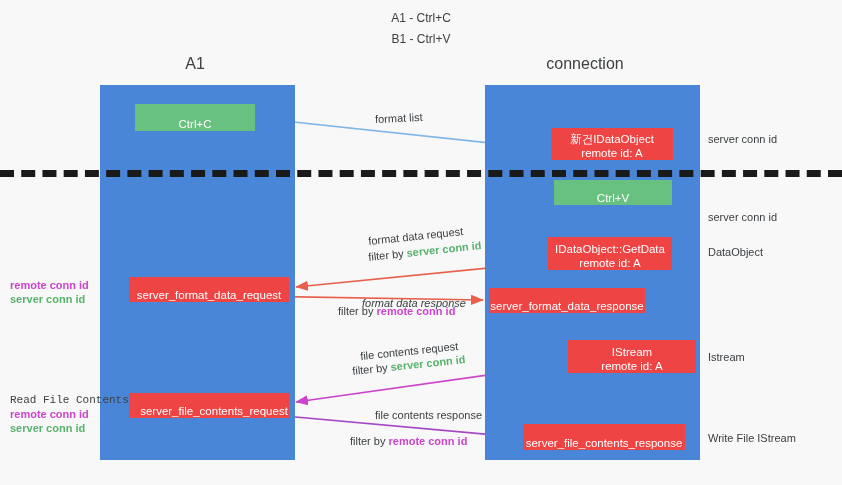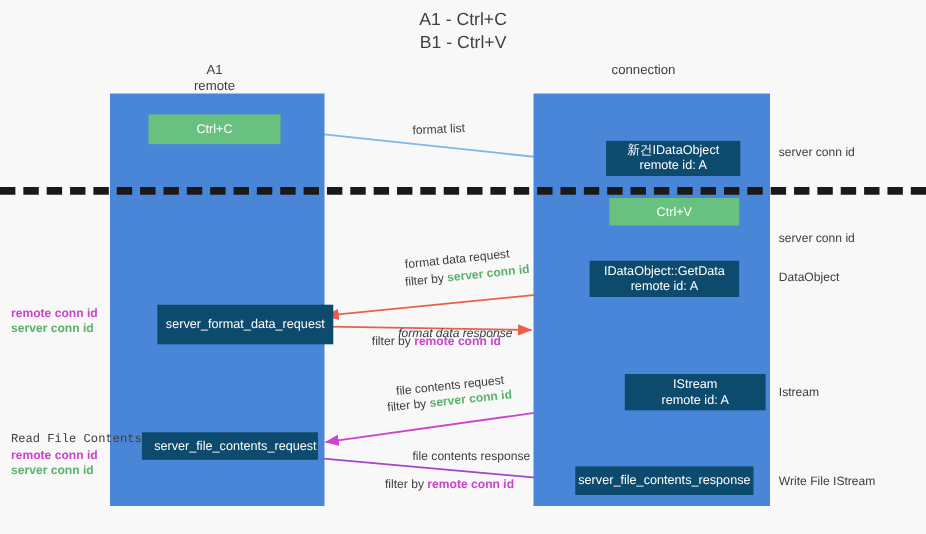--- a/index.html
+++ b/index.html
@@ -12,26 +12,26 @@
     color:#3c4043;
   }
   #stage{position:absolute;left:0;top:0;width:842px;height:485px;}
   svg#wires{position:absolute;left:0;top:0;width:842px;height:485px;pointer-events:none;}
 
   .abs{position:absolute;}
 
   
   #title{
     left:0;top:8px;width:842px;text-align:center;
-    font-size:16px;line-height:21px;color:#3c4043;
+    font-size:12px;line-height:21px;color:#3c4043;
   }
 
   
   .lane-head{
-    text-align:center;font-size:12px;line-height:15px;color:#3c4043;
+    text-align:center;font-size:16px;line-height:15px;color:#3c4043;
   }
   #head-a1{left:110px;top:56px;width:170px;}
   #head-b1{left:500px;top:56px;width:170px;}
 
   
   .lane{background:#4a86d8;}
   #lane-a1{left:100px;top:85px;width:195px;height:375px;}
   #lane-b1{left:485px;top:85px;width:215px;height:375px;}
 
   
@@ -41,30 +41,30 @@
   }
 
   
   .node{
     box-sizing:border-box;
     color:#ffffff;
     font-size:11.5px;
     line-height:14px;
     text-align:center;
     display:flex;flex-direction:column;
-    align-items:center;justify-content:center;
-  }
-  .node.orange{background:#0c4a6e;}
+    align-items:center;justify-content:flex-end;
+  }
+  .node.orange{background:#ef4444;}
   .node.green{background:#68c17f;}
 
   #n-ctrlc{left:135px;top:104px;width:120px;height:27px;}
   #n-new-ido{left:551px;top:128px;width:122px;height:32px;}
   #n-ctrlv{left:554px;top:180px;width:118px;height:25px;}
-  #n-getdata{left:536px;top:237px;width:136px;height:33px;}
-  #n-sfdreq{left:143px;top:277px;width:160px;height:36px;}
+  #n-getdata{left:548px;top:237px;width:124px;height:33px;}
+  #n-sfdreq{left:129px;top:277px;width:160px;height:25px;}
   #n-sfdresp{left:489px;top:288px;width:156px;height:25px;}
   #n-istream{left:568px;top:340px;width:128px;height:33px;}
   #n-sfcreq{left:129px;top:393px;width:160px;height:25px;padding-left:10px;}
   #n-sfcresp{left:523px;top:424px;width:162px;height:26px;}
 
   
   .elabel{font-size:11px;line-height:15px;color:#3c4043;white-space:nowrap;}
   .elabel .green{color:#57b36c;font-weight:bold;}
   .elabel .magenta{color:#cc44cc;font-weight:bold;}
 
@@ -136,21 +136,20 @@
     <path d="M129,402 L517,437" stroke="#a347c4" stroke-width="1.6" fill="none" marker-end="url(#ah-purple)"></path>
   </svg>
 
   <div class="abs" id="title">
     <div>A1 - Ctrl+C</div>
     <div>B1 - Ctrl+V</div>
   </div>
 
   <div class="abs lane-head" id="head-a1">
     <div>A1</div>
-    <div>remote</div>
   </div>
   <div class="abs lane-head" id="head-b1">
     <div>connection</div>
   </div>
 
   <div class="abs lane" id="lane-a1"></div>
   <div class="abs lane" id="lane-b1"></div>
 
   <div class="abs" id="divider"></div>
 
@@ -169,20 +168,23 @@
 
   <div class="abs node orange" id="n-getdata">
     <span>IDataObject::GetData</span>
     <span>remote id: A</span>
   </div>
 
   <div class="abs node orange" id="n-sfdreq">
     <span>server_format_data_request</span>
   </div>
 
+  <div class="abs node orange" id="n-sfdresp">
+    <span>server_format_data_response</span>
+  </div>
 
   <div class="abs node orange" id="n-istream">
     <span>IStream</span>
     <span>remote id: A</span>
   </div>
 
   <div class="abs node orange" id="n-sfcreq">
     <span>server_file_contents_request</span>
   </div>
 

